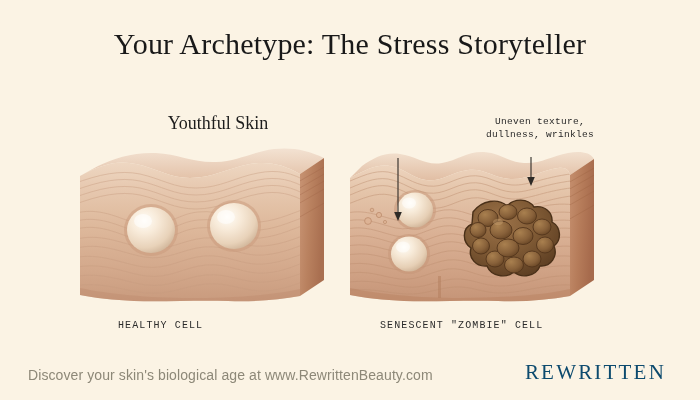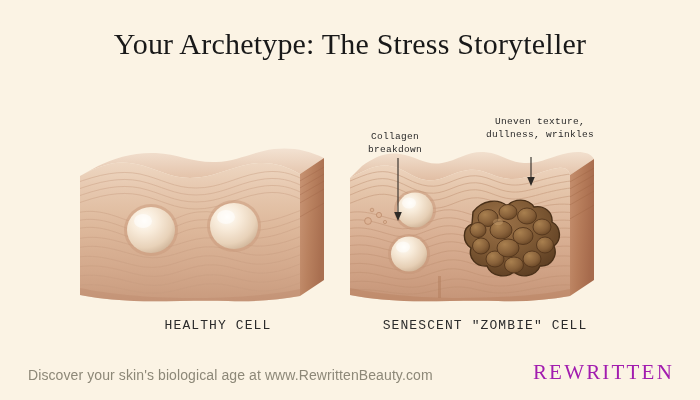--- a/index.html
+++ b/index.html
@@ -67,70 +67,71 @@
 
   .anno-arrow {
     position: absolute;
     overflow: visible;
   }
 
   
   .caption {
     position: absolute;
     font-family: "Liberation Mono", monospace;
-    font-size: 13px;
+    font-size: 10px;
     line-height: 12px;
     letter-spacing: 1.1px;
     color: #2b2b2b;
-    text-align: center;
+    text-align: left;
     white-space: nowrap;
   }
   #caption-healthy   { left: 118px; top: 320px; width: 200px; }
   #caption-senescent { left: 380px; top: 320px; width: 210px; }
 
   
   .footer-note {
     position: absolute;
     left: 28px;
     top: 368px;
     font-family: "Liberation Sans", sans-serif;
     font-size: 14px;
     line-height: 14px;
     color: #8d8878;
     white-space: nowrap;
     letter-spacing: 0.1px;
   }
   .brand-logo {
     position: absolute;
-    right: 26px;
+    right: 34px;
     top: 360px;
     font-family: "Liberation Serif", serif;
     font-size: 21px;
     line-height: 24px;
     letter-spacing: 2.2px;
-    color: #a21caf;
+    color: #0c4a6e;
     white-space: nowrap;
   }
 
   
   .skin-block {
     position: absolute;
   }
   #block-youthful { left: 78px;  top: 148px; }
   #block-aging    { left: 348px; top: 148px; }
 
   svg { display: block; }
 </style>
 </head>
 <body>
 
 <div id="stage">
 
   <div class="page-title">Your Archetype: The Stress Storyteller</div>
 
+  <div class="panel-heading" id="heading-youthful">Youthful Skin</div>
 
 
   <div class="skin-block" id="block-youthful">
     <svg width="250" height="165" viewBox="0 0 250 165">
       <defs>
         <linearGradient id="yTopG" x1="0" y1="0" x2="0" y2="1">
           <stop offset="0" stop-color="#F3E2D2"></stop>
           <stop offset="1" stop-color="#E4C3AA"></stop>
         </linearGradient>
         <linearGradient id="yFrontG" x1="0" y1="0" x2="0" y2="1">
@@ -345,22 +346,20 @@
           <ellipse cx="130" cy="82" rx="8" ry="7.5"></ellipse>
           <ellipse cx="153" cy="82" rx="11" ry="9"></ellipse>
           <ellipse cx="175" cy="88" rx="10" ry="8.5"></ellipse>
           <ellipse cx="160" cy="100" rx="11" ry="9"></ellipse>
         </g>
         <ellipse cx="150" cy="74" rx="5" ry="3.2" fill="#C9A271" opacity="0.45"></ellipse>
       </g>
     </svg>
   </div>
 
-  <div class="annotation" id="anno-collagen">Collagen
-breakdown</div>
   <svg class="anno-arrow" style="left:391px; top:158px;" width="14" height="66">
     <line x1="7" y1="0" x2="7" y2="56" stroke="#2e2a26" stroke-width="1.1"></line>
     <path d="M7,63 L3.2,54 L10.8,54 Z" fill="#2e2a26"></path>
   </svg>
 
   <div class="annotation" id="anno-texture">Uneven texture,
 dullness, wrinkles</div>
   <svg class="anno-arrow" style="left:524px; top:157px;" width="14" height="32">
     <line x1="7" y1="0" x2="7" y2="22" stroke="#2e2a26" stroke-width="1.1"></line>
     <path d="M7,29 L3.2,20 L10.8,20 Z" fill="#2e2a26"></path>

